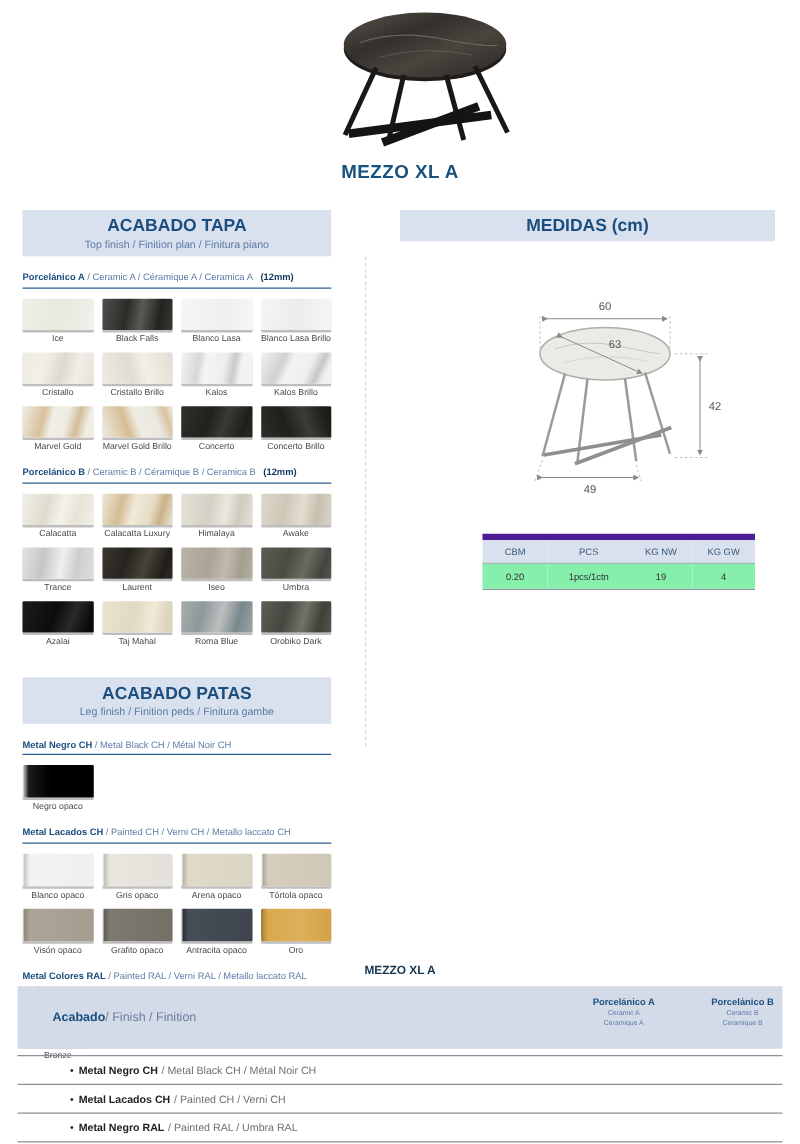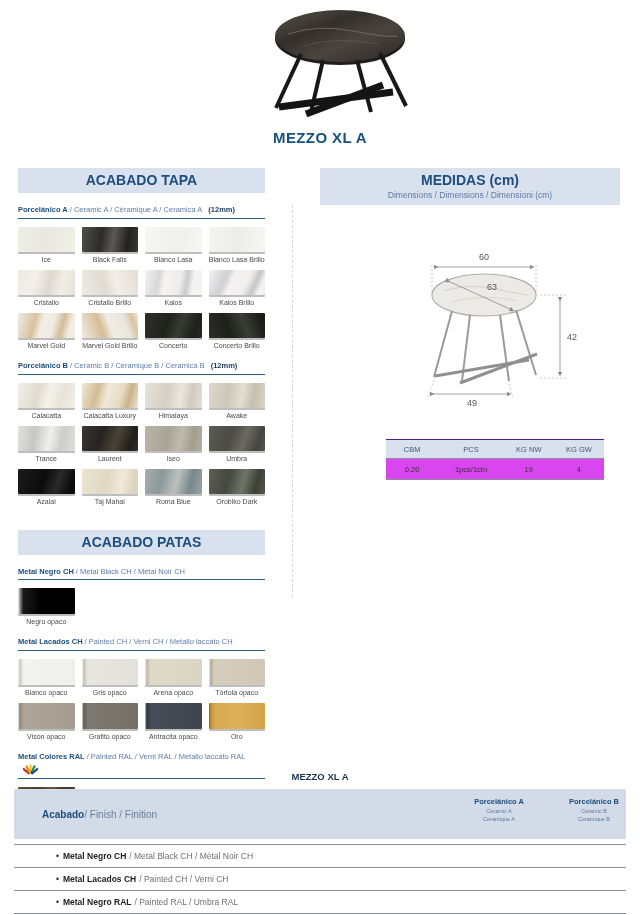--- a/index.html
+++ b/index.html
@@ -36,26 +36,26 @@
   .swatch-grid { display:grid; grid-template-columns:repeat(4,1fr); column-gap:7px; row-gap:7px; margin-top:8px; }
   .swatch { text-align:center; }
   .chip { height:25px; width:100%; box-shadow:0 2px 0 rgba(125,125,125,.5); border-radius:1px; }
   .chip-label { font-size:7px; color:#4a4a4a; margin-top:4px; white-space:nowrap; }
   .metal .chip { height:26px; }
 
   
   .diagram { margin:42px 0 0 76px; display:block; }
   .dim-text { font-size:9px; fill:#555; font-family:"Liberation Sans", sans-serif; }
 
-  .spec-table { margin:30px 0 0 66px; width:218px; border-collapse:collapse; border-top:1px solid #4c1d95; }
+  .spec-table { margin:30px 0 0 66px; width:218px; border-collapse:collapse; border-top:5px solid #4c1d95; }
   .spec-table .hrow div { background:#d9e0ee; color:#3d5a77; font-size:7.5px; padding:5px 0 4px; }
   .spec-table .hrow, .spec-table .drow { display:grid; grid-template-columns:24% 30% 23% 23%; text-align:center; }
   .spec-table .hrow { border-bottom:1px solid #8a9099; }
   .spec-table .drow { border-bottom:1px solid #8a9099; }
-  .spec-table .drow div { font-size:7.5px; color:#333; padding:6px 0 5px; background:#d946ef; }
+  .spec-table .drow div { font-size:7.5px; color:#333; padding:6px 0 5px; background:#86efac; }
 
   
   .bottom-title { position:absolute; top:771px; left:0; width:640px; text-align:center;
                   font-size:9.5px; font-weight:bold; color:#16344f; }
   .bottom-table { position:absolute; top:789px; left:14px; width:612px; }
   .bt-header { background:#d3dbe9; height:50px; position:relative; }
   .bt-left { position:absolute; left:28px; top:0; height:50px; display:flex; align-items:center; font-size:10px; color:#6a7e9a; }
   .bt-left .b { font-weight:bold; color:#1b4e7e; }
   .bt-colhead { position:absolute; top:8px; width:110px; text-align:center; }
   .bt-colhead.a { left:430px; } .bt-colhead.b2 { left:525px; }
@@ -94,20 +94,21 @@
   </svg>
 
   <div class="main-title">MEZZO XL A</div>
 
   <div class="v-divider"></div>
 
   <div class="left-col">
 
     <div class="section-header">
       <div class="l1">ACABADO TAPA</div>
+      <div class="l2">Top finish / Finition plan / Finitura piano</div>
     </div>
 
     <div class="group-title">
       <span class="b">Porcelánico A</span>
       <span>/ Ceramic A / Céramique A / Ceramica A</span>
       <span class="sfx">(12mm)</span>
     </div>
     <div class="swatch-grid">
 
         <div class="swatch">
@@ -234,20 +235,21 @@
         </div>
 
         <div class="swatch">
           <div class="chip" style="background: linear-gradient(105deg, rgb(92, 95, 83), rgb(69, 72, 64) 35%, rgb(112, 115, 102) 60%, rgb(62, 65, 56) 82%, rgb(84, 87, 72));"></div>
           <div class="chip-label">Orobiko Dark</div>
         </div>
       </div>
 
     <div class="section-header" style="margin-top:25px">
       <div class="l1">ACABADO PATAS</div>
+      <div class="l2">Leg finish / Finition peds / Finitura gambe</div>
     </div>
 
     <div class="group-title">
       <span class="b">Metal Negro CH</span>
       <span>/ Metal Black CH / Métal Noir CH</span>
     </div>
     <div class="swatch-grid metal">
 
         <div class="swatch">
           <div class="chip" style="background: linear-gradient(90deg, rgb(250, 250, 250) 0%, rgb(154, 154, 154) 3%, rgb(26, 26, 26) 9%, rgb(0, 0, 0) 40%, rgb(0, 0, 0));"></div>
@@ -321,21 +323,20 @@
           <div class="chip" style="background: linear-gradient(100deg, rgb(100, 80, 58) 0%, rgb(78, 61, 43) 30%, rgb(107, 87, 64) 55%, rgb(69, 53, 36) 78%, rgb(90, 72, 51) 100%);"></div>
           <div class="chip-label">Bronze</div>
         </div>
       </div>
   </div>
 
   <div class="right-col">
 
     <div class="section-header">
       <div class="l1">MEDIDAS (cm)</div>
-      <div class="l2">Dimensions / Dimensions / Dimensioni (cm)</div>
     </div>
 
     <svg class="diagram" width="195" height="162" viewBox="0 0 195 162">
       <defs>
         <marker id="ah" markerWidth="6" markerHeight="6" refX="3" refY="3" orient="auto">
           <path d="M0,0 L6,3 L0,6 z" fill="#8a8a8a"></path>
         </marker>
       </defs>
 
       <ellipse cx="88" cy="48" rx="52" ry="21" fill="#eceae6" stroke="#b0ada8" stroke-width="1.2"></ellipse>

